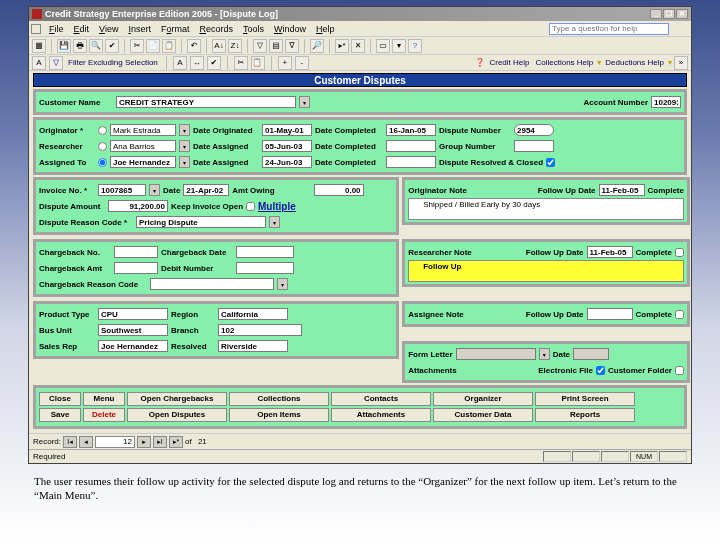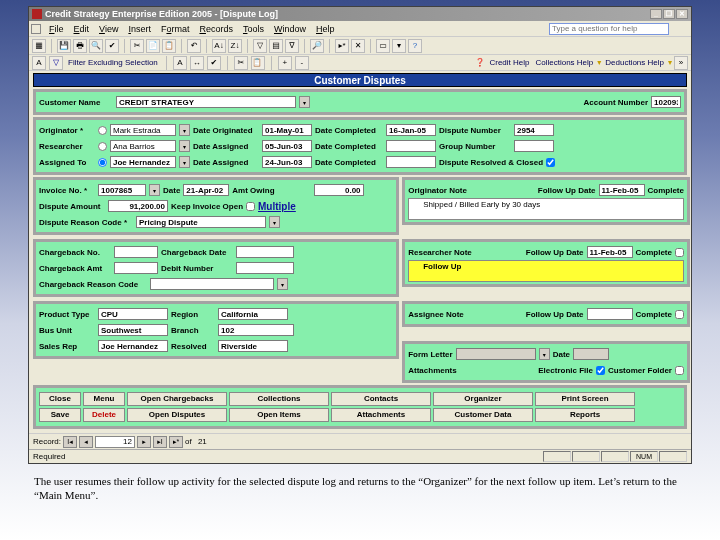--- a/index.html
+++ b/index.html
@@ -181,21 +181,21 @@
       <div class="row">
         <span class="lbl" style="width:56px">Originator *</span>
         <input type="radio" class="rad" style="">
         <input class="inp" style="width: 66px;" value="Mark Estrada">
         <div class="dd">▾</div>
         <span class="lbl" style="width:66px">Date Originated</span>
         <input class="inp" style="width: 50px; font-weight: bold;" value="01-May-01">
         <span class="lbl" style="width:68px">Date Completed</span>
         <input class="inp" style="width: 50px; font-weight: bold;" value="16-Jan-05">
         <span class="lbl" style="width:72px">Dispute Number</span>
-        <input class="inp" style="width: 40px; font-weight: bold;" value="2954">
+        <input class="inp" style="width: 40px; font-weight: bold; border-radius: 6px;" value="2954">
       </div>
       <div class="row">
         <span class="lbl" style="width:56px">Researcher</span>
         <input type="radio" class="rad" style="">
         <input class="inp" style="width: 66px;" value="Ana Barrios">
         <div class="dd">▾</div>
         <span class="lbl" style="width:66px">Date Assigned</span>
         <input class="inp" style="width: 50px; font-weight: bold;" value="05-Jun-03">
         <span class="lbl" style="width:68px">Date Completed</span>
         <input class="inp" style="width: 50px;" value="">
@@ -267,21 +267,21 @@
           <div class="row">
             <span class="lbl" style="width:56px">Product Type</span>
             <input class="inp" style="width: 70px; font-weight: bold;" value="CPU">
             <span class="lbl" style="width:44px">Region</span>
             <input class="inp" style="width: 70px; font-weight: bold;" value="California">
           </div>
           <div class="row">
             <span class="lbl" style="width:56px">Bus Unit</span>
             <input class="inp" style="width: 70px; font-weight: bold;" value="Southwest">
             <span class="lbl" style="width:44px">Branch</span>
-            <input class="inp" style="width: 76px; font-weight: bold;" value="102">
+            <input class="inp" style="width: 84px; font-weight: bold;" value="102">
           </div>
           <div class="row">
             <span class="lbl" style="width:56px">Sales Rep</span>
             <input class="inp" style="width: 70px; font-weight: bold;" value="Joe Hernandez">
             <span class="lbl" style="width:44px">Resolved</span>
             <input class="inp" style="width: 70px; font-weight: bold;" value="Riverside">
           </div>
         </div>
       </div>
 

